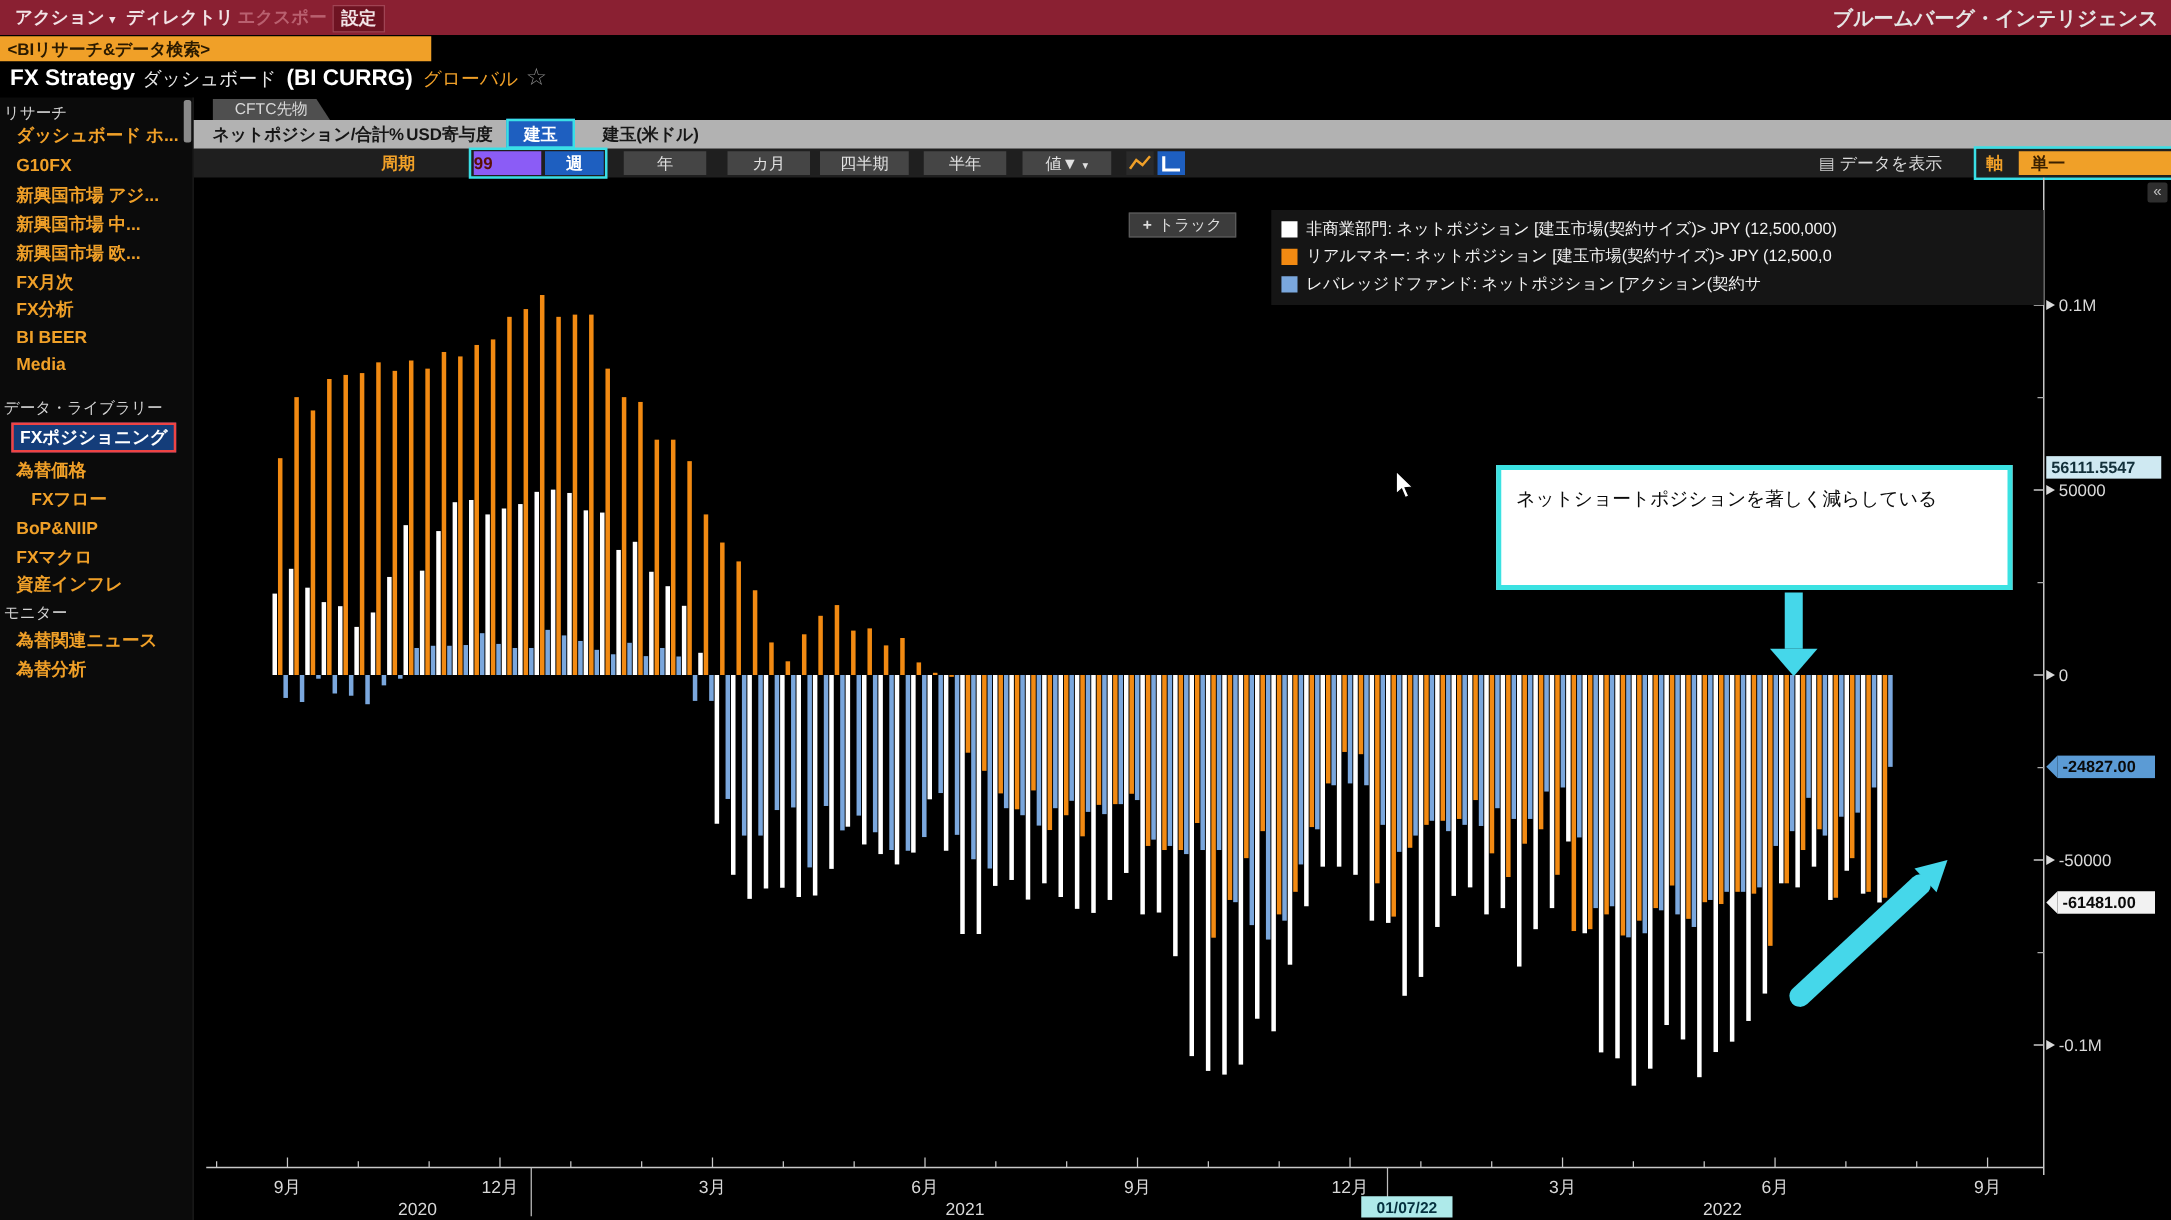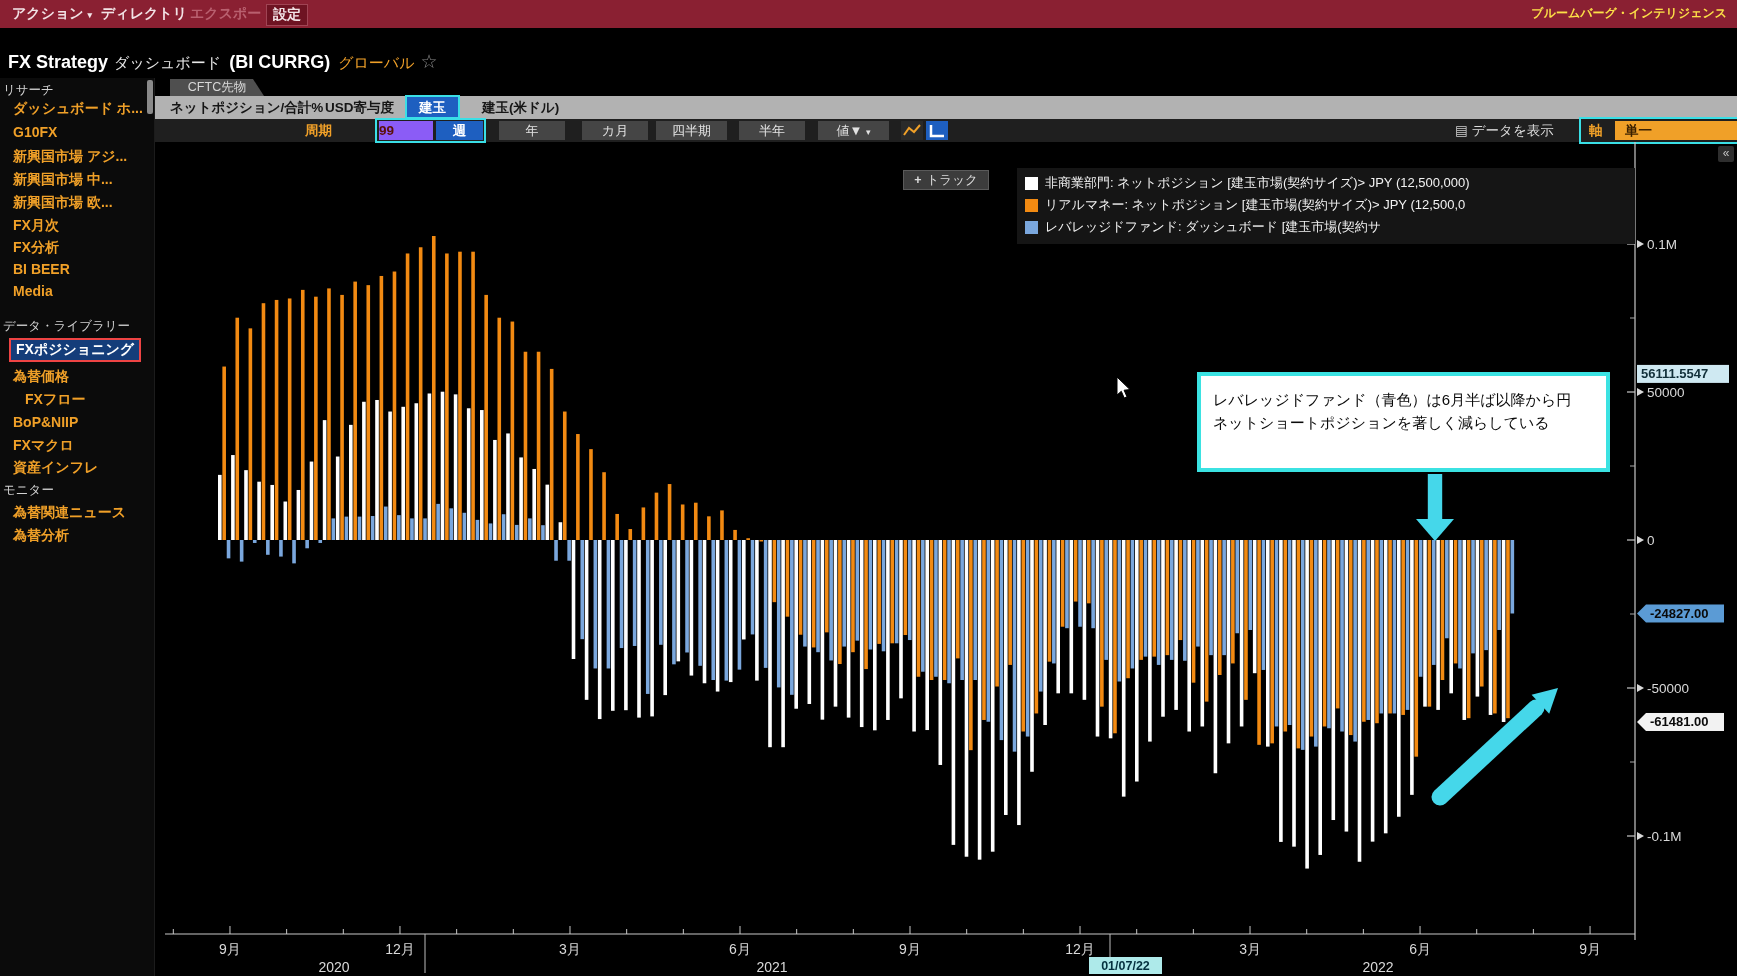--- a/index.html
+++ b/index.html
@@ -4,21 +4,21 @@
 <style>
   * { margin:0; padding:0; box-sizing:border-box; }
   body { background:#000; font-family:"Liberation Sans", sans-serif; }
   #app { position:relative; width:1737px; height:976px; background:#000; overflow:hidden; }
 
   
   #topbar { position:absolute; left:0; top:0; width:1737px; height:28px; background:#8a2032; }
   .menu-item { position:absolute; top:4px; color:#f2e3e6; font-size:14px; font-weight:bold; padding:1px 6px; cursor:default; }
   .menu-item.dim { color:#b9606f; }
   .menu-item.tile { background:#6e1322; border:1px solid #a04454; }
-  #brand { position:absolute; top:5px; right:10px; color:#fde047; font-size:12px; font-weight:bold; }
+  #brand { position:absolute; top:5px; right:10px; color:#e5e5e5; font-size:16px; font-weight:bold; }
 
   
   #searchbar { position:absolute; left:0; top:29px; width:345px; height:20px; background:#f0a028; color:#2a1a00; font-size:13.5px; font-weight:bold; padding:2px 6px; }
 
   
   #titlerow { position:absolute; left:8px; top:50px; height:26px; color:#fff; white-space:nowrap; }
   #titlerow .t-main { font-size:18px; font-weight:bold; }
   #titlerow .t-sub { font-size:15px; color:#e8e8e8; margin-left:6px;margin-top:16px; }
   #titlerow .t-code { font-size:18px; font-weight:bold; margin-left:8px; }
   #titlerow .t-scope { font-size:15px; color:#f0a028; margin-left:8px; }
@@ -72,20 +72,21 @@
 <div id="app">
 
   <div id="topbar">
     <div class="menu-item" style="left:6px;"><span>アクション</span> <span style="font-size:9px;">▾</span></div>
     <div class="menu-item" style="left:95px;">ディレクトリ</div>
     <div class="menu-item dim" style="left:184px;">エクスポート</div>
     <div class="menu-item tile" style="left:266px;">設定</div>
     <div id="brand">ブルームバーグ・インテリジェンス</div>
   </div>
 
+  <div id="searchbar">&lt;BIリサーチ&amp;データ検索&gt;</div>
 
   <div id="titlerow">
     <span class="t-main">FX Strategy</span><span class="t-sub">ダッシュボード</span><span class="t-code">(BI CURRG)</span><span class="t-scope">グローバル</span><span class="t-star">☆</span>
   </div>
 
   <div id="sidebar">
     <div id="sb-scroll"></div>
   <div class="sb-header" style="top: 4px;">リサーチ</div>
       <div class="sb-item" style="top: 22px;">ダッシュボード ホ...</div>
       <div class="sb-item" style="top: 46px;">G10FX</div>
@@ -527,24 +528,23 @@
       <div class="leg-row">
         <span class="leg-swatch" style="background: rgb(255, 255, 255);"></span>
         <span class="leg-text">非商業部門: ネットポジション [建玉市場(契約サイズ)&gt; JPY (12,500,000)</span>
       </div>
       <div class="leg-row">
         <span class="leg-swatch" style="background: rgb(242, 138, 18);"></span>
         <span class="leg-text">リアルマネー: ネットポジション [建玉市場(契約サイズ)&gt; JPY (12,500,0</span>
       </div>
       <div class="leg-row">
         <span class="leg-swatch" style="background: rgb(122, 167, 221);"></span>
-        <span class="leg-text">レバレッジドファンド: ダッシュボード [建玉市場(契約サ</span>
+        <span class="leg-text">レバレッジドファンド: ネットポジション [アクション(契約サ</span>
       </div>
     </div>
 
   <div id="annotation">
-    <div>レバレッジドファンド（青色）は6月半ば以降から円</div>
     <div>ネットショートポジションを著しく減らしている</div>
   </div>
 
   <div id="collapse-btn">«</div>
 
 </div>
 
 </body></html>

